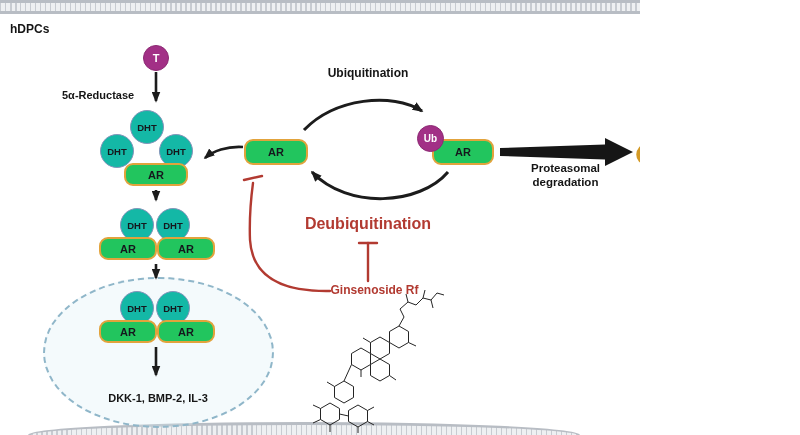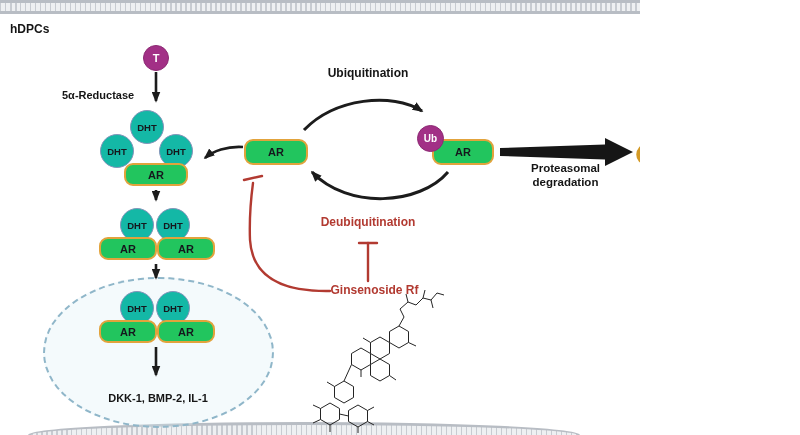--- a/index.html
+++ b/index.html
@@ -72,29 +72,29 @@
   <div class="dht" style="left:120px; top:208px;">DHT</div>
   <div class="dht" style="left:156px; top:208px;">DHT</div>
   <div class="ar" style="left:99px; top:237px; width:58px; height:23px;">AR</div>
   <div class="ar" style="left:157px; top:237px; width:58px; height:23px;">AR</div>
 
   <div class="dht" style="left:120px; top:291px;">DHT</div>
   <div class="dht" style="left:156px; top:291px;">DHT</div>
   <div class="ar" style="left:99px; top:320px; width:58px; height:23px;">AR</div>
   <div class="ar" style="left:157px; top:320px; width:58px; height:23px;">AR</div>
 
-  <div class="lbl center" style="left:60px; top:392px; width:196px; font-size:11px;">DKK-1, BMP-2, IL-1</div>
+  <div class="lbl center" style="left:60px; top:392px; width:196px; font-size:11px;">DKK-1, BMP-2, IL-3</div>
 
   <div class="ar" style="left:244px; top:139px; width:64px; height:26px;">AR</div>
 
   <div class="ar" style="left:432px; top:139px; width:62px; height:26px;">AR</div>
   <div class="pcirc ubcirc" style="left:417px; top:117px;margin-top:8px;">Ub</div>
 
   <div class="lbl center" style="left:298px; top:66px; width:140px; font-size:12px;">Ubiquitination</div>
-  <div class="lbl center red-text" style="left:298px; top:215px; width:140px; font-size:12px;">Deubiquitination</div>
+  <div class="lbl center red-text" style="left:298px; top:215px; width:140px; font-size:16px;">Deubiquitination</div>
   <div class="lbl center red-text" style="left:302px; top:283px; width:145px; font-size:12px;">Ginsenoside Rf</div>
   <div class="lbl center" style="left:503px; top:162px; width:125px; font-size:11.5px; line-height:13.5px;text-align:center;">
     <div>Proteasomal</div>
     <div>degradation</div>
   </div>
 
   <svg class="overlay" width="800" height="435" viewBox="0 0 800 435">
     <defs>
       <marker id="ah" viewBox="0 0 10 8" markerWidth="11" markerHeight="9" refX="8.5" refY="4" orient="auto" markerUnits="userSpaceOnUse">
         <path d="M0,0 L10,4 L0,8 Z" fill="#1c1c1c"></path>

